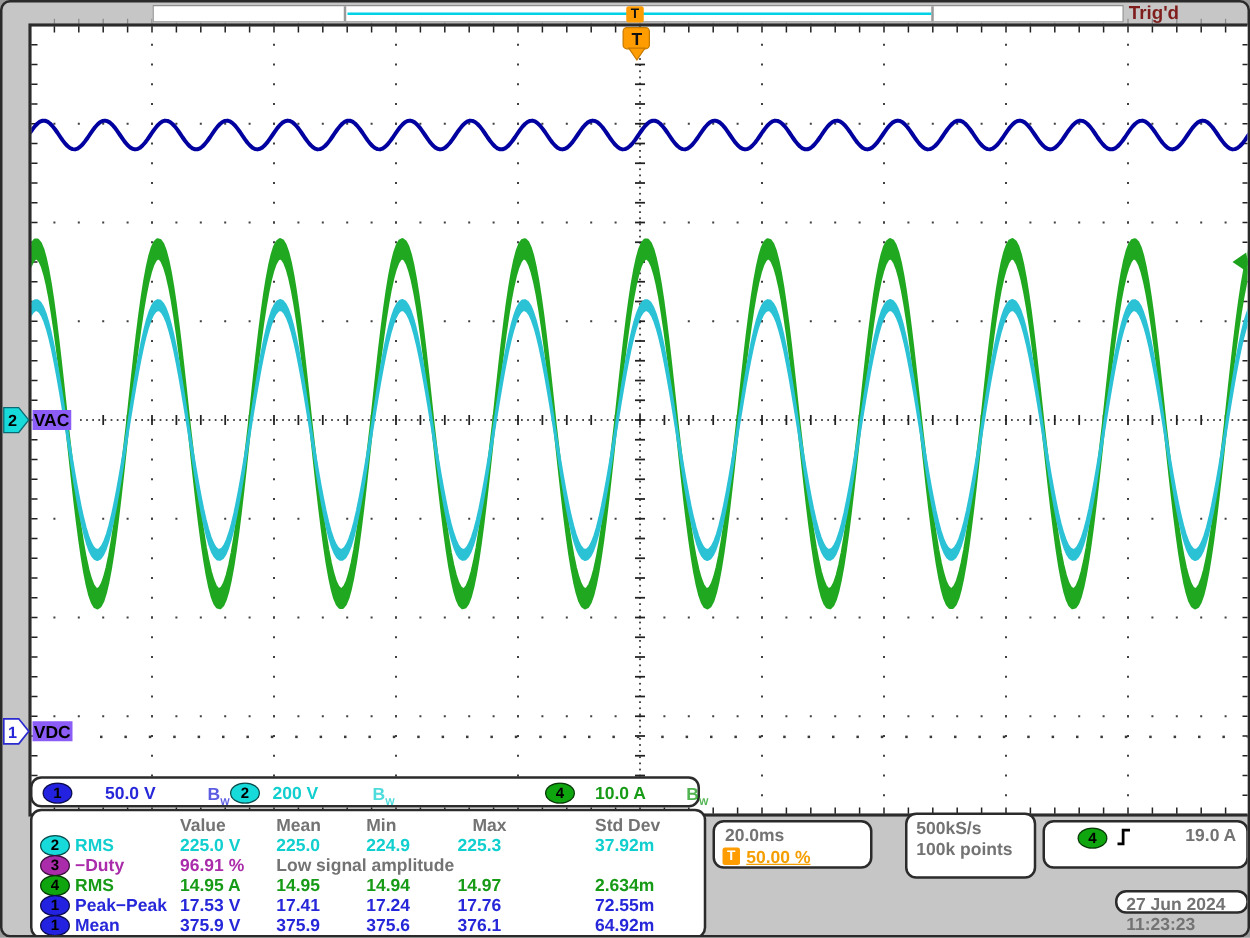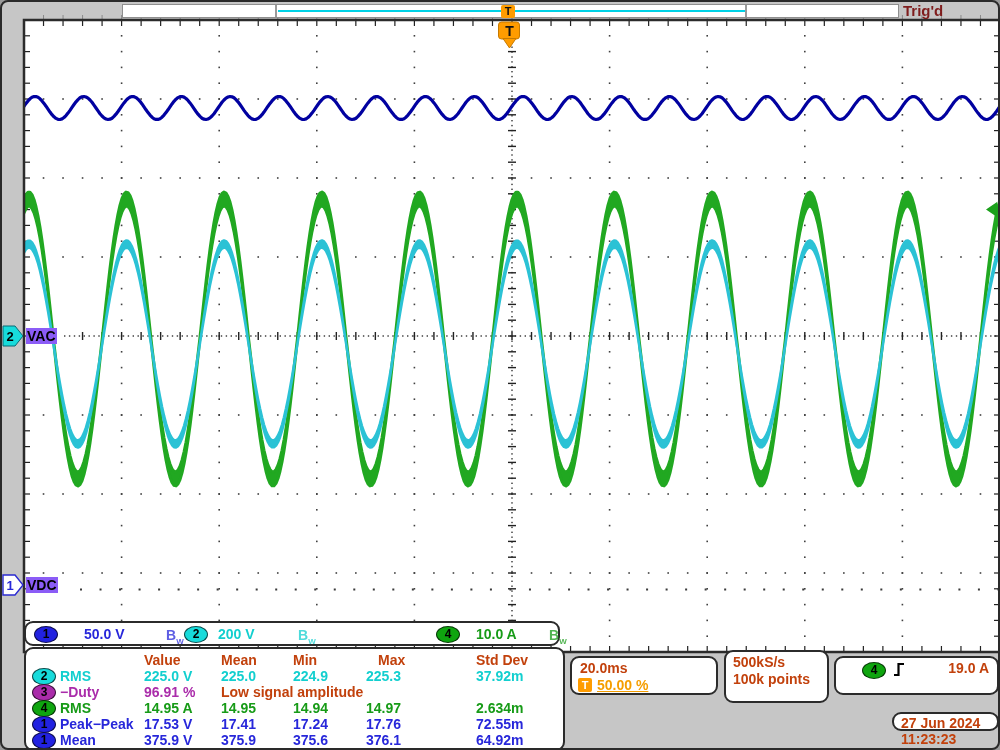--- a/index.html
+++ b/index.html
@@ -22,28 +22,28 @@
          color:#000;font-size:12px;font-weight:bold;text-align:center;line-height:15px;}
   .bg-blue{background:#2222e0;}
   .bg-cyan{background:#17dbdb;}
   .bg-purple{background:#aa2caa;}
   .bg-green{background:#0fa50f;}
   .c-blue{color:#2727da;}
   .c-cyan{color:#12cfcf;}
   .c-purple{color:#aa2caa;}
   .c-green{color:#179b17;}
   .c-orange{color:#f59e00;text-decoration:underline;}
-  .c-black{color:#c2410c;}
+  .c-black{color:#737373;}
   .bw{font-size:11px;font-weight:bold;opacity:.75;}
   .bw sub{font-size:8px;}
   .cell{position:absolute;font-size:14px;font-weight:bold;line-height:16px;white-space:nowrap;}
   #scalebar{left:22px;top:619px;width:536px;height:25px;}
   #measbox{left:22px;top:645px;width:541px;height:104px;}
   .mrow{position:absolute;left:0;width:100%;height:16px;}
-  #hbox{left:568px;top:654px;width:148px;height:39px;}
+  #hbox{left:568px;top:654px;width:128px;height:39px;}
   #acqbox{left:722px;top:648px;width:105px;height:53px;}
   #trigbox{left:832px;top:654px;width:165px;height:39px;}
   #datebox{left:890px;top:710px;width:107px;height:19px;}
   #t-icon{position:absolute;left:6px;top:20px;width:14px;height:14px;background:#ff9c00;border-radius:2px;
           color:#fff;font-size:11px;font-weight:bold;text-align:center;line-height:14px;}
   svg text{font-family:"Liberation Sans","DejaVu Sans",sans-serif;font-weight:bold;}
 </style>
 </head>
 <body>
 

